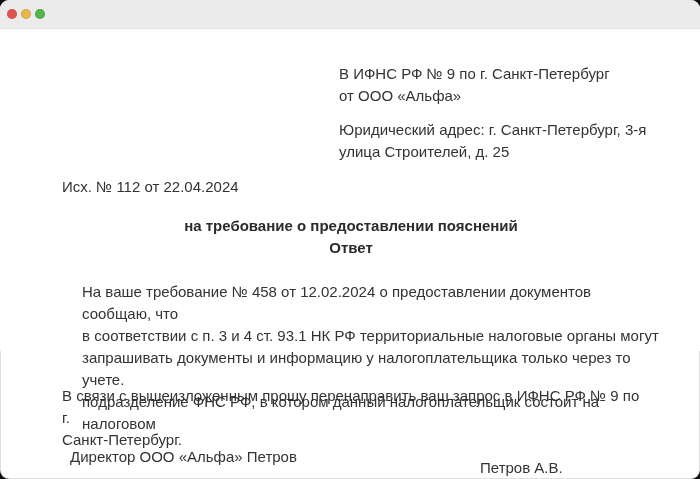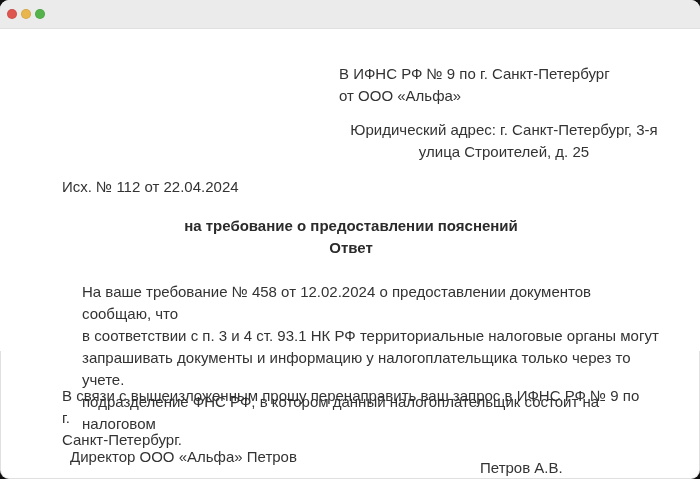--- a/index.html
+++ b/index.html
@@ -48,21 +48,21 @@
     width: 100%;
     height: 322px;
     background: #ffffff;
     color: #333333;
     font-size: 15px;
     line-height: 22px;
   }
   .block { position: absolute; }
 
   .recipient-block { top: 34px; left: 339px; width: 330px; }
-  .address-block   { top: 90px; left: 339px; width: 330px; text-align: center; }
+  .address-block   { top: 90px; left: 339px; width: 330px; }
 
   .outgoing-ref { top: 147px; left: 62px; width: 400px; }
 
   .letter-title {
     top: 186px;
     left: 62px;
     width: 578px;
     text-align: center;
     font-weight: bold;
     color: #2b2b2b;

